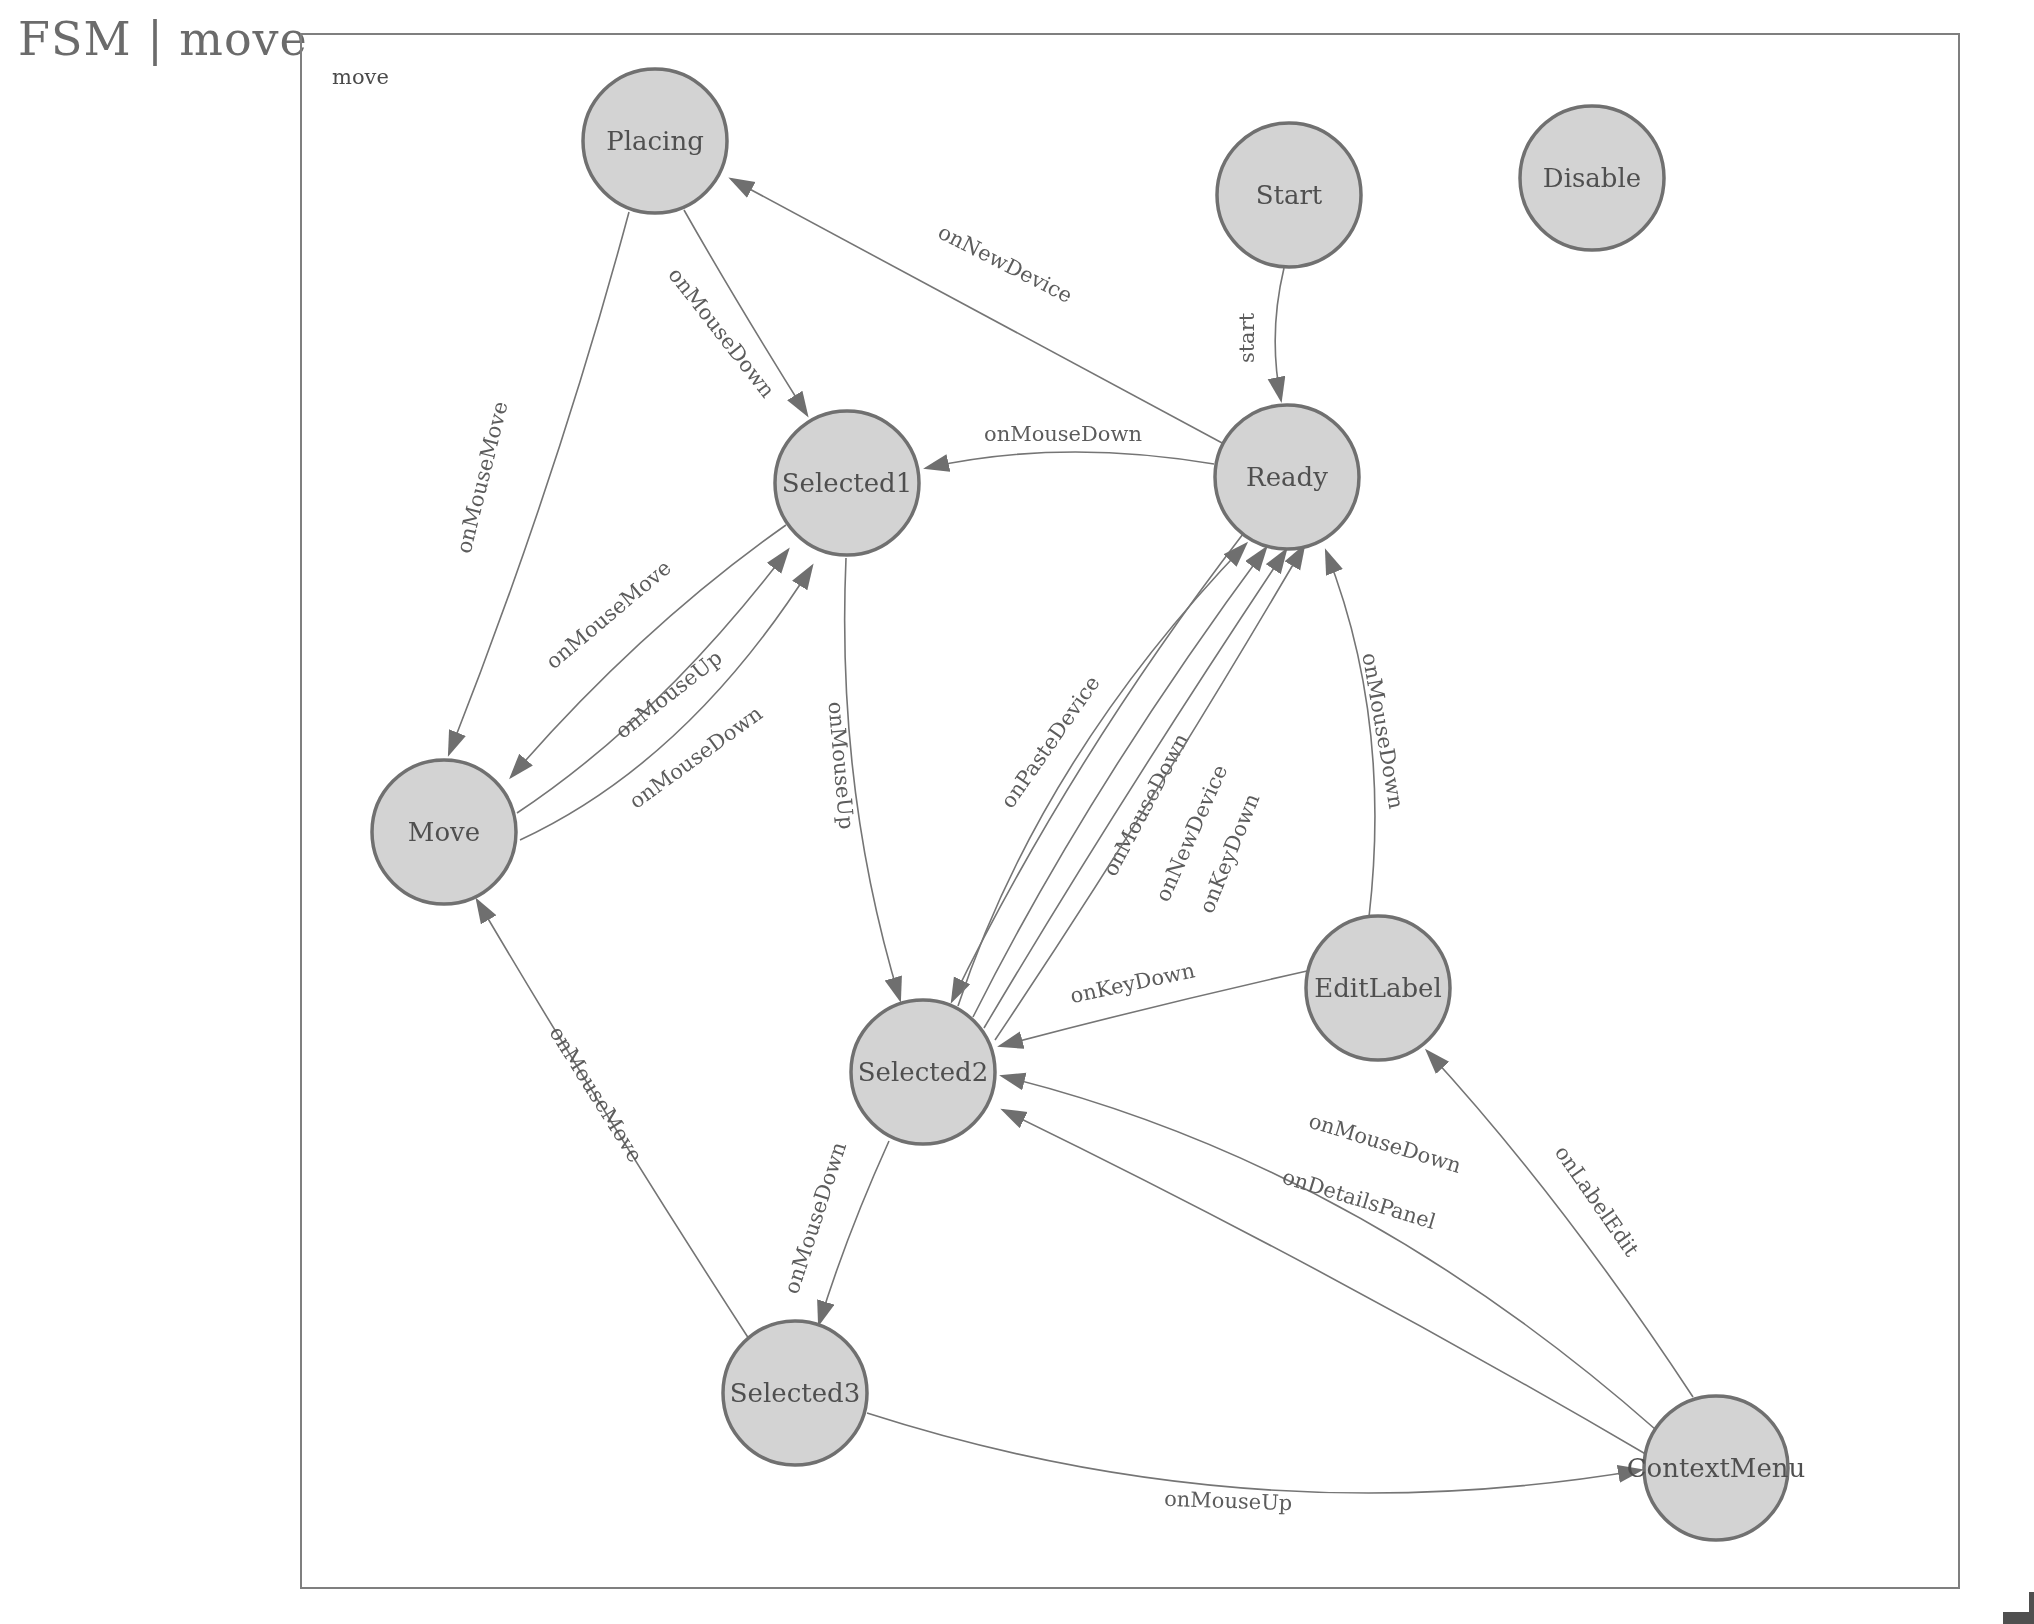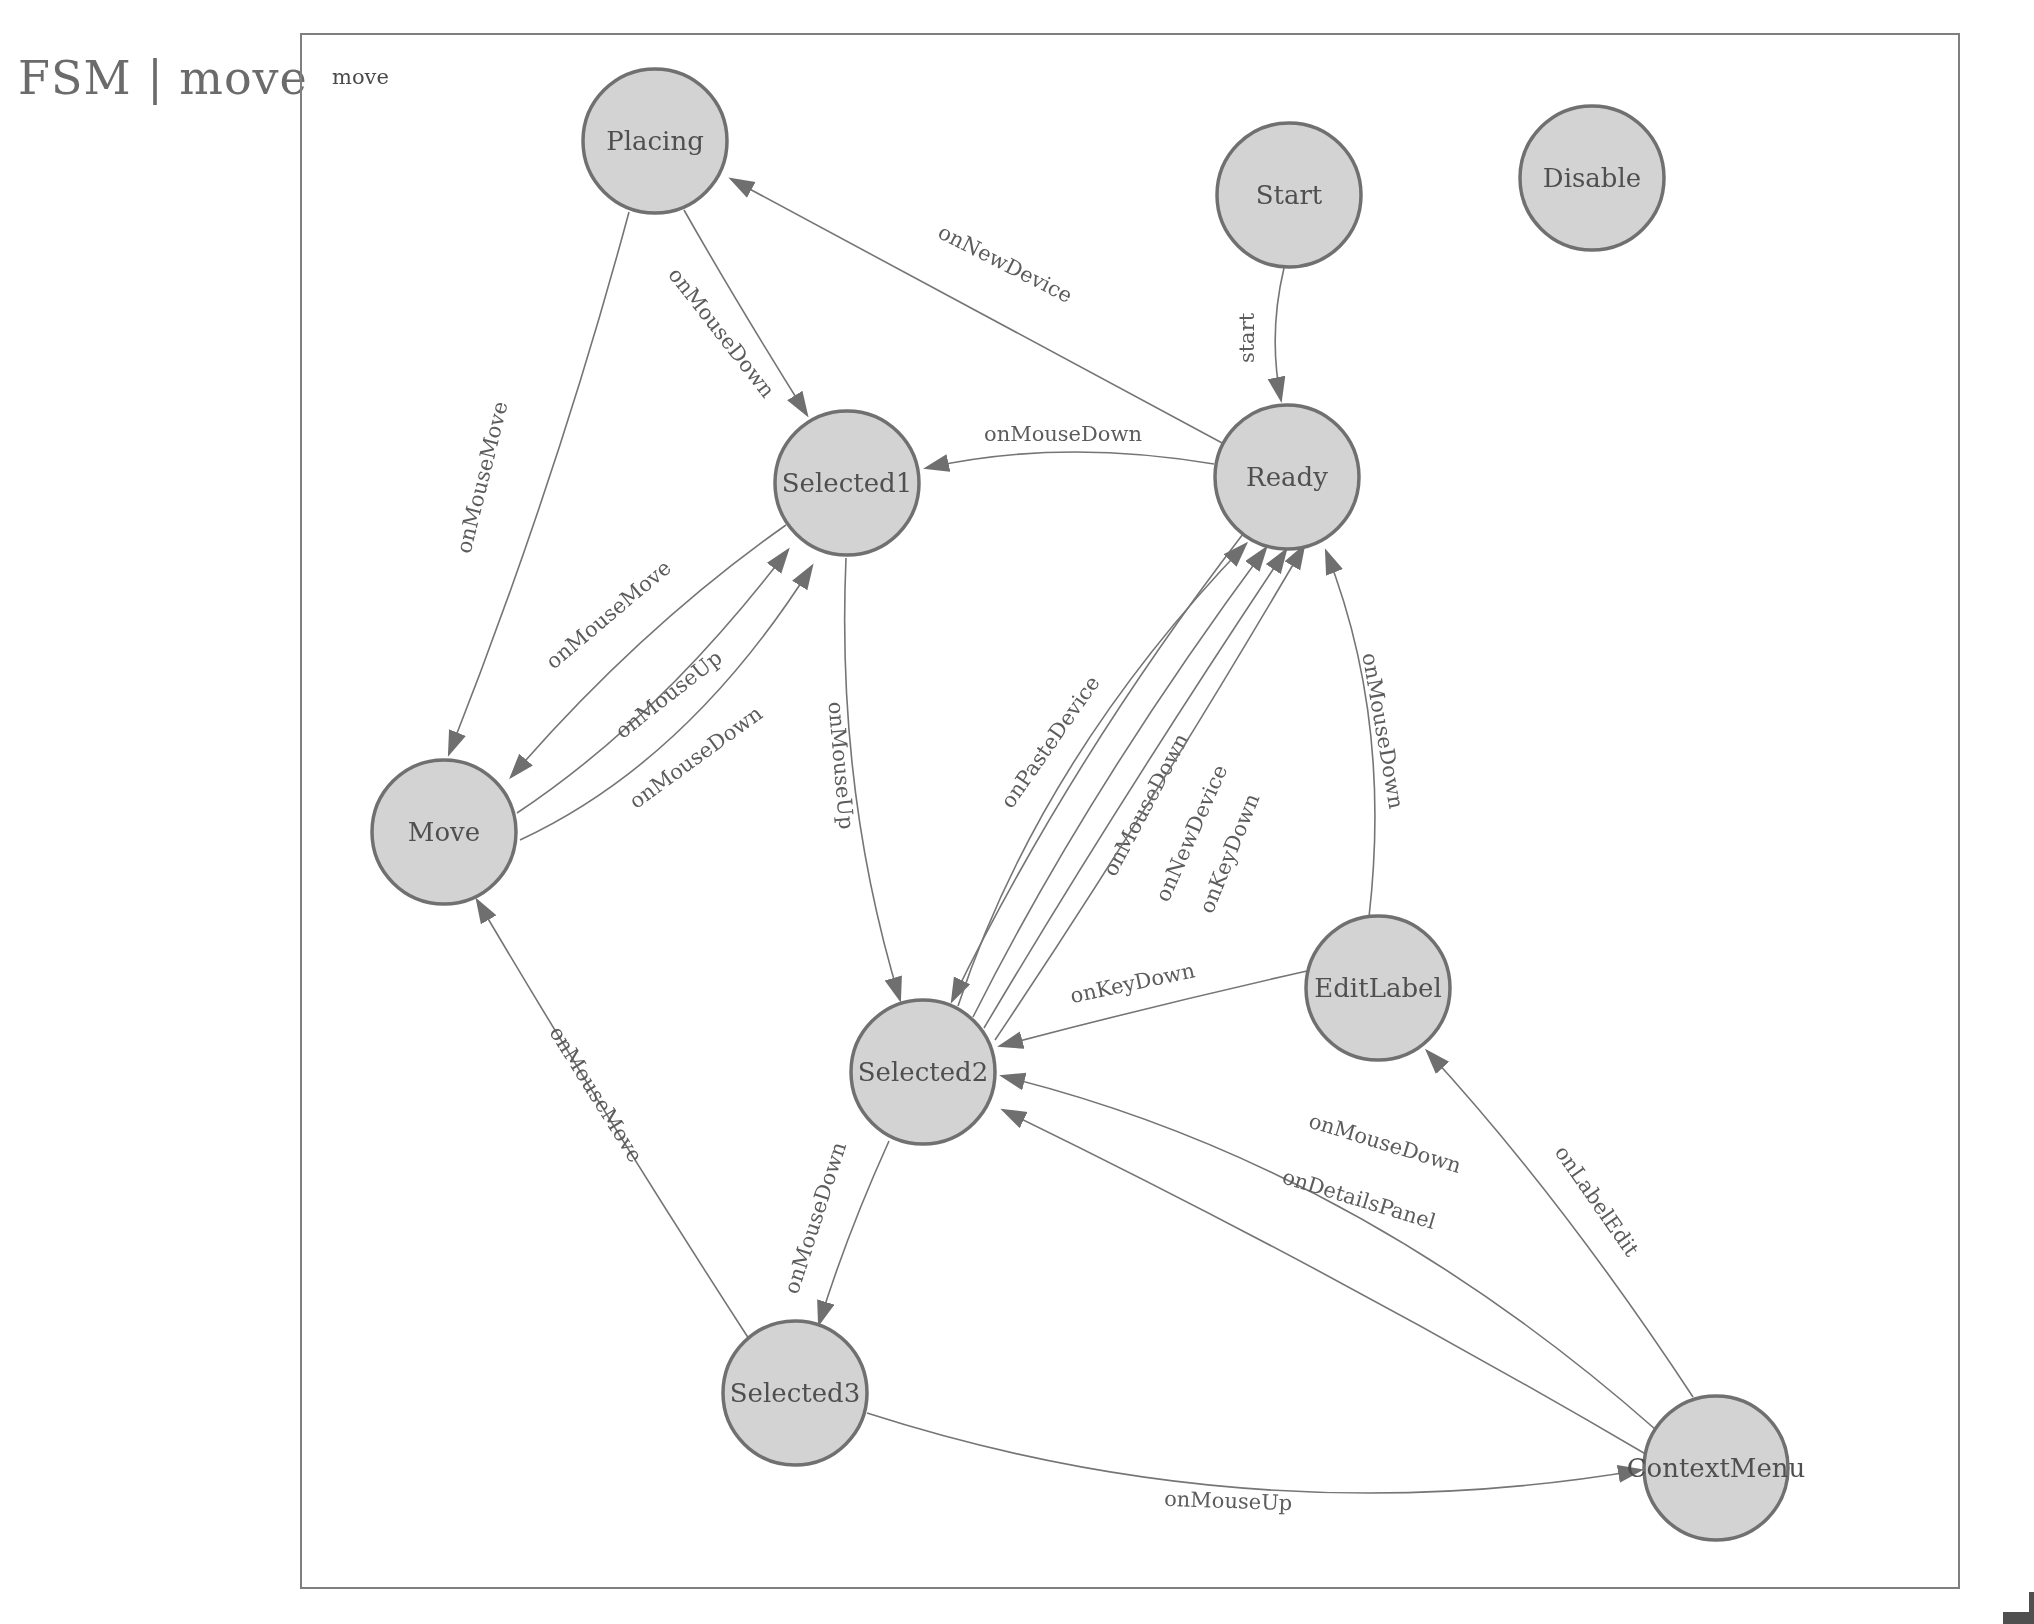--- a/index.html
+++ b/index.html
@@ -1,17 +1,17 @@
 <!DOCTYPE html>
 <html><head>
 <meta charset="utf-8">
 <style>
   html,body{margin:0;padding:0;background:#ffffff;width:2034px;height:1624px;overflow:hidden;}
   #stage{position:relative;width:2034px;height:1624px;font-family:"DejaVu Serif","Liberation Serif",serif;}
-  #page-title{position:absolute;left:18px;top:12px;font-size:46px;color:#6b6b6b;letter-spacing:1px;margin-top:39px;}
+  #page-title{position:absolute;left:18px;top:12px;font-size:46px;color:#6b6b6b;letter-spacing:1px;}
   #cluster-box{position:absolute;left:300px;top:33px;width:1660px;height:1556px;border:2.5px solid #7f7f7f;box-sizing:border-box;}
   #cluster-label{position:absolute;left:30px;top:30px;font-size:21px;color:#4a4a4a;}
   svg{position:absolute;left:0;top:0;}
   .state-circle{fill:#d3d3d3;stroke:#707070;stroke-width:3.5px;}
   .state-text{fill:#4f4f4f;font-size:26px;font-family:"DejaVu Serif","Liberation Serif",serif;text-anchor:middle;}
   .edge-path{fill:none;stroke:#757575;stroke-width:1.6px;}
   .edge-text{fill:#5c5c5c;font-size:21px;font-family:"DejaVu Serif","Liberation Serif",serif;text-anchor:middle;}
   .corner-mark{position:absolute;background:#4f4f4f;}
 </style>
 </head>

